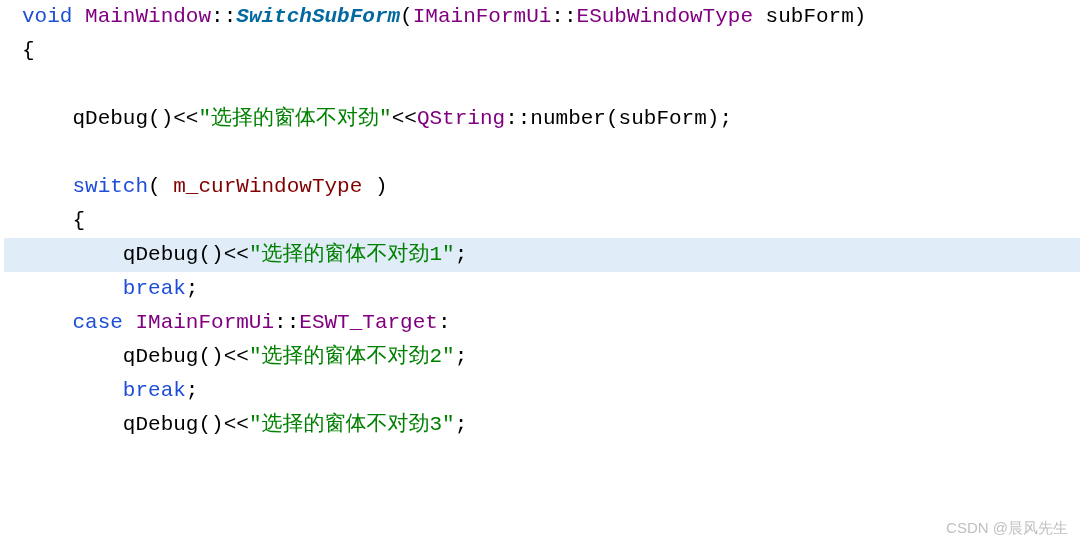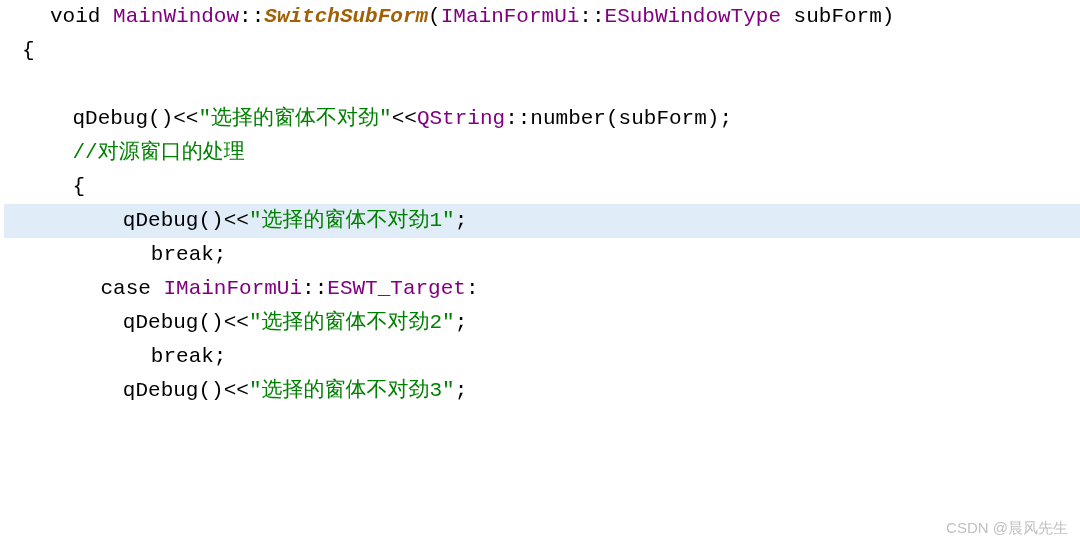--- a/index.html
+++ b/index.html
@@ -27,23 +27,23 @@
     .gutter {
       display: inline-block;
       width: 18px;
       border-right: 1px solid #d0d0d0;
       height: 100%;
       vertical-align: top;
     }
     .highlighted {
       background: #e0ecf7;
     }
-    .kw-olive { color: #000000; margin-left: 28px; }
+    .kw-olive { color: #1d4ed8; }
     .type-purple { color: #800080; }
-    .method-italic { color: #a16207; font-style: italic; font-weight: bold; }
+    .method-italic { color: #0369a1; font-style: italic; font-weight: bold; }
     .comment { color: #008000; }
     .string-green { color: #008000; }
     .member-maroon { color: #800000; }
     .black { color: #000000; }
     .watermark {
       position: absolute;
       bottom: 6px;
       right: 12px;
       color: #c0c0c0;
       font-size: 15px;
@@ -57,22 +57,23 @@
 <div class="code-container">
 
 <div class="line"><span class="gutter"></span><span class="kw-olive">void</span><span class="black"> </span><span class="type-purple">MainWindow</span><span class="black">::</span><span class="method-italic">SwitchSubForm</span><span class="black">(</span><span class="type-purple">IMainFormUi</span><span class="black">::</span><span class="type-purple">ESubWindowType</span><span class="black"> </span><span class="black">subForm</span><span class="black">)</span></div>
 
 <div class="line"><span class="gutter"></span><span class="black">{</span></div>
 
 <div class="line"><span class="gutter"></span><span></span></div>
 
 <div class="line"><span class="gutter"></span><span>    </span><span class="black">qDebug</span><span class="black">()&lt;&lt;</span><span class="string-green">"选择的窗体不对劲"</span><span class="black">&lt;&lt;</span><span class="type-purple">QString</span><span class="black">::</span><span class="black">number</span><span class="black">(</span><span class="black">subForm</span><span class="black">);</span></div>
 
-<div class="line"><span class="gutter"></span><span>    </span><span class="comment">//对源窗口的处理</span></div>
+<div class="line"><span class="gutter"></span><span>    </span></div>
 
+<div class="line"><span class="gutter"></span><span>    </span><span class="kw-olive">switch</span><span class="black">( </span><span class="member-maroon">m_curWindowType</span><span class="black"> )</span></div>
 
 <div class="line"><span class="gutter"></span><span>    </span><span class="black">{</span></div>
 
 
 <div class="line highlighted"><span class="gutter"></span><span>        </span><span class="black">qDebug</span><span class="black">()&lt;&lt;</span><span class="string-green">"选择的窗体不对劲1"</span><span class="black">;</span></div>
 
 <div class="line"><span class="gutter"></span><span>        </span><span class="kw-olive">break</span><span class="black">;</span></div>
 
 <div class="line"><span class="gutter"></span><span>    </span><span class="kw-olive">case</span><span> </span><span class="type-purple">IMainFormUi</span><span class="black">::</span><span class="type-purple">ESWT_Target</span><span class="black">:</span></div>
 

